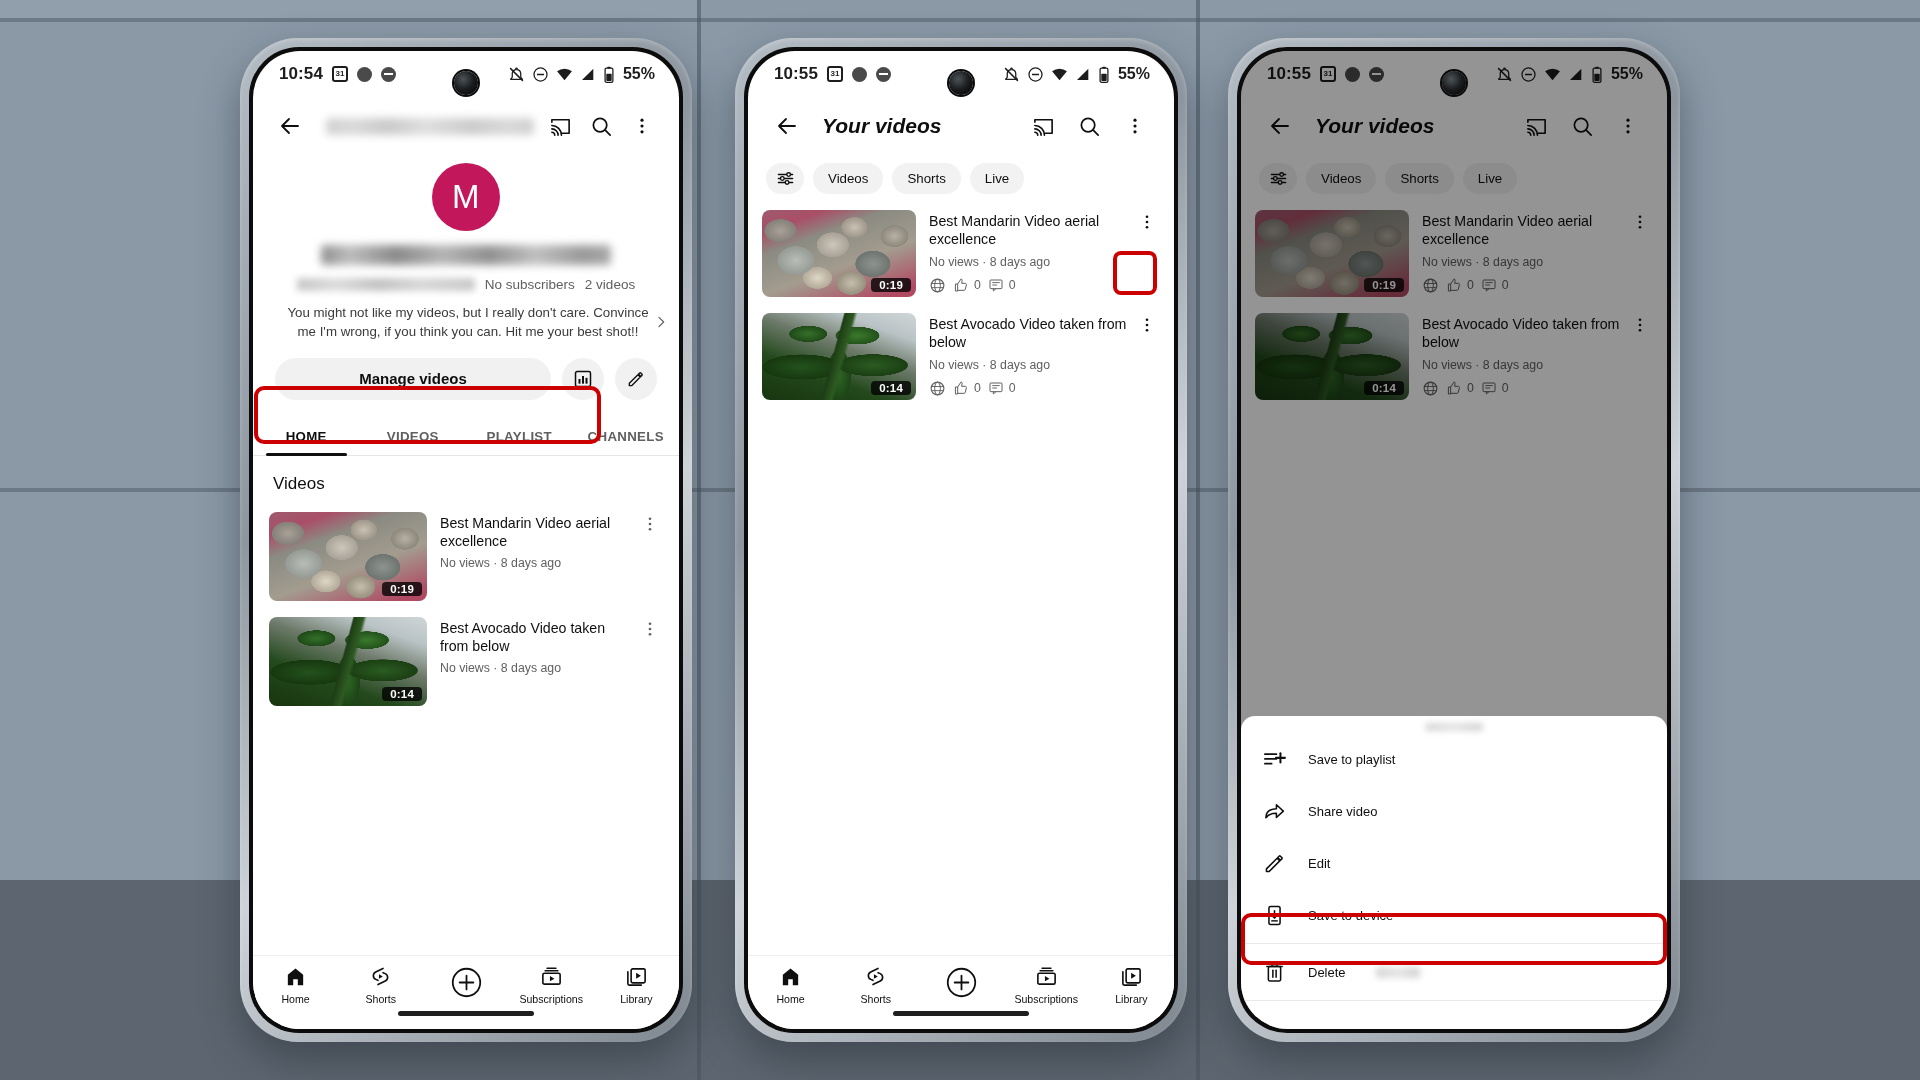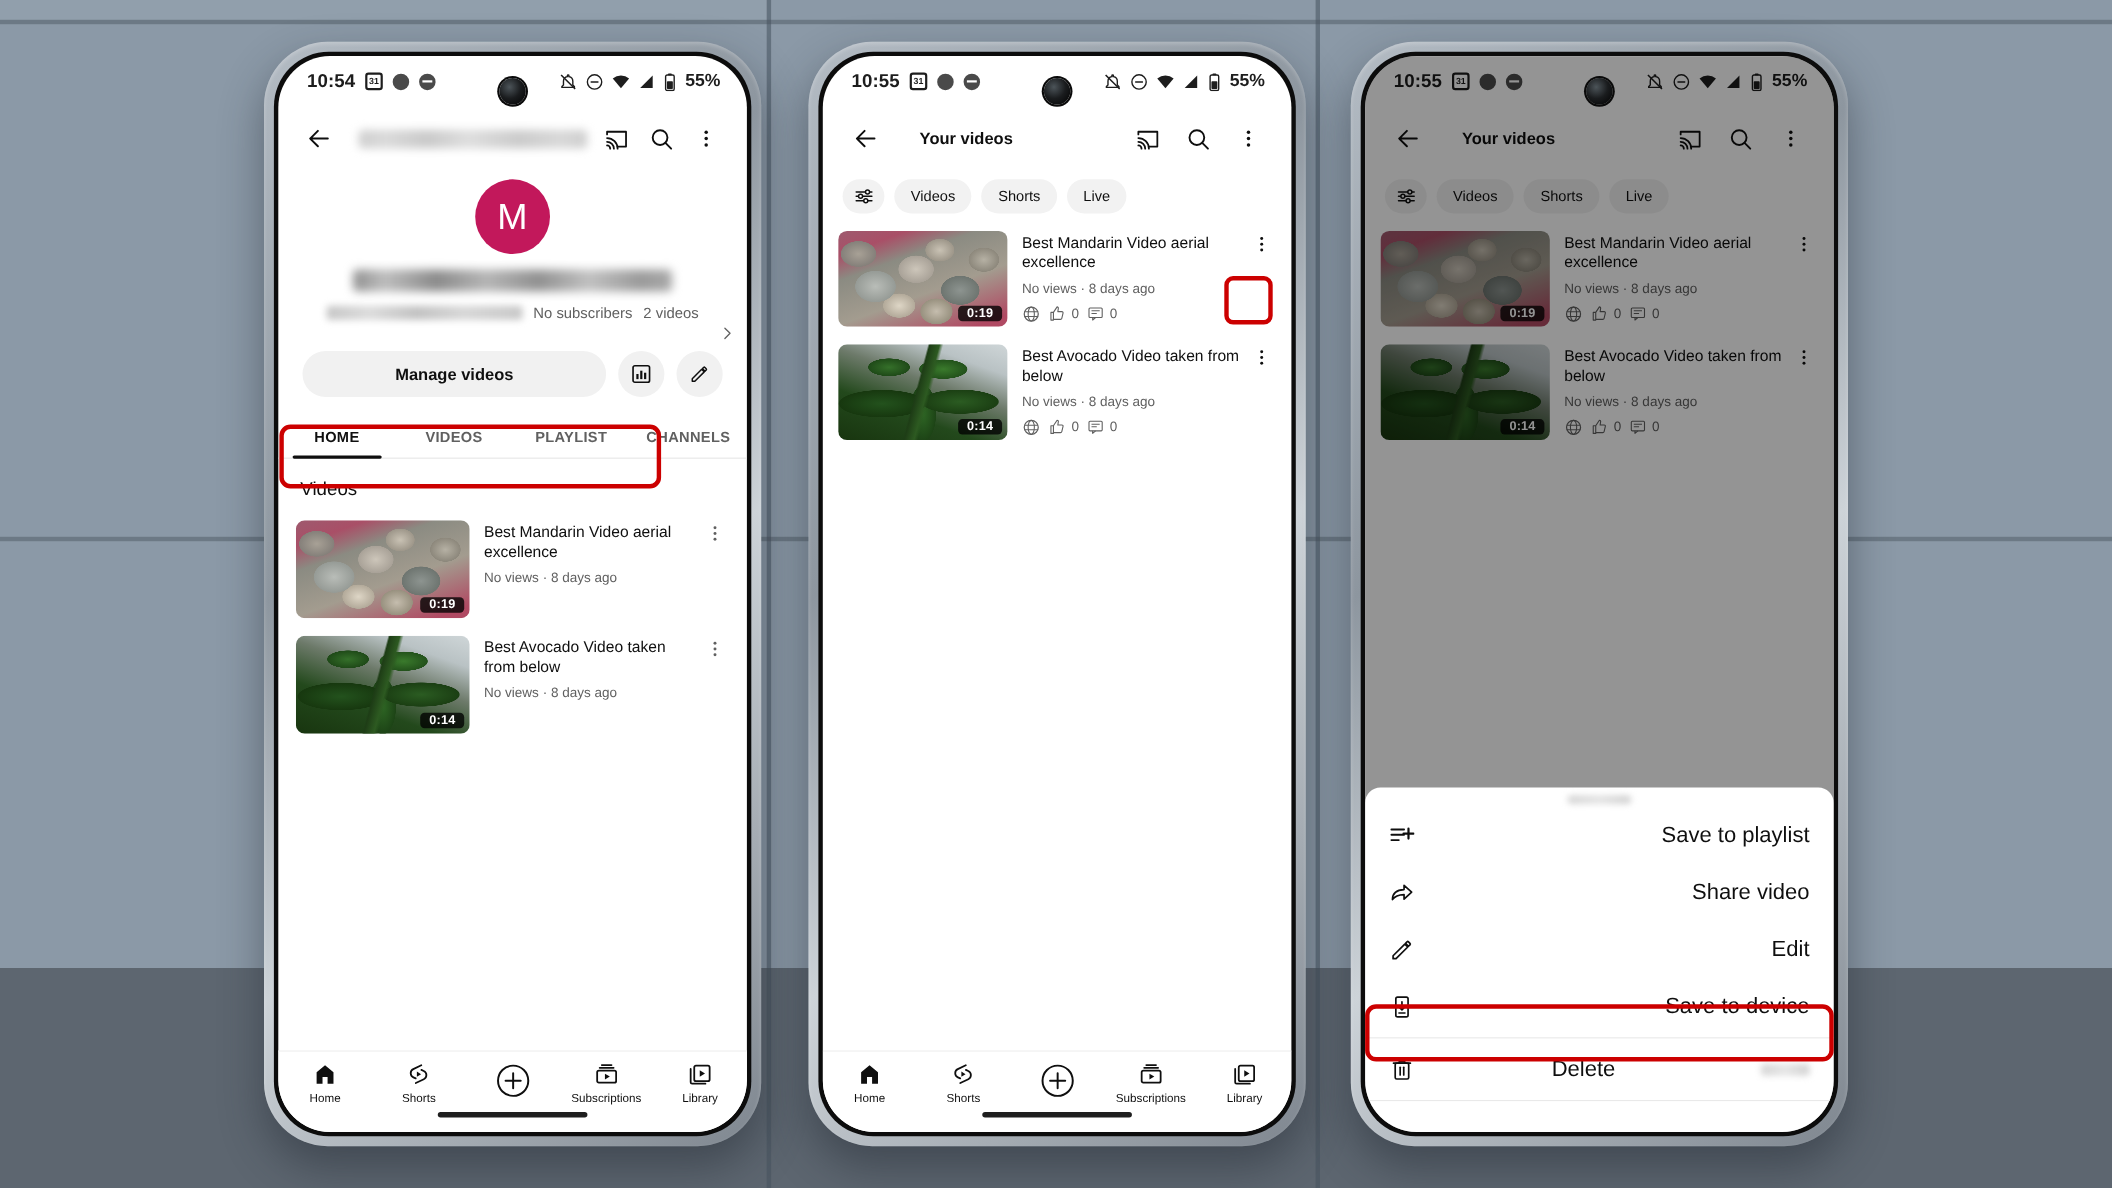--- a/index.html
+++ b/index.html
@@ -85,21 +85,21 @@
     content:''; position:absolute; left:3px; right:3px; top:6.5px; height:2px; background:#fff;
   }
   .sb-pct { font-size: 16px; font-weight: bold; margin-left: 1px; }
 
   
   .appbar {
     height: 58px; display: flex; align-items: center; padding: 0 18px; gap: 4px;
     position: relative; z-index: 20;
   }
   .appbar .title {
-    font-size: 15px; font-weight: bold; color: #0f0f0f; margin-left: 24px;
+    font-size: 21px; font-weight: bold; color: #0f0f0f; margin-left: 10px; font-style: italic;
   }
   .appbar .spacer { flex: 1; }
   .icon-btn {
     width: 42px; height: 42px; display: flex; align-items: center; justify-content: center;
     border-radius: 50%; cursor: pointer;
   }
   .blur-title {
     margin-left: 14px; height: 17px; width: 235px; border-radius: 4px;
     background: linear-gradient(90deg,#cfcfcf,#dadada 12%,#c9c9c9 30%,#dedede 48%,#cbcbcb 70%,#d8d8d8 88%,#cfcfcf);
     filter: blur(4px);
@@ -254,21 +254,21 @@
   
   .scrim {
     position: absolute; inset: 0; background: rgba(0,0,0,.42); z-index: 50;
   }
   .sheet {
     position: absolute; left: 0; right: 0; bottom: 0; z-index: 55;
     background: #fff; border-radius: 14px 14px 0 0; padding-bottom: 26px;
   }
   .sheet-item {
     display: flex; align-items: center; height: 52px; padding: 0 22px; gap: 22px;
-    font-size: 20px; color: #0f0f0f; cursor: pointer; position: relative; justify-content: space-between;
+    font-size: 13px; color: #0f0f0f; cursor: pointer; position: relative;
   }
   .sheet-item .ext { margin-left: auto; }
   .sheet-sep { height: 1px; background: #e9e9e9; margin: 2px 0; }
   .blur-chip {
     display:inline-block; width:44px; height:11px; margin-left:8px; border-radius:3px;
     background: linear-gradient(90deg,#d5d5d5,#e6e6e6,#d2d2d2);
     filter: blur(3px); vertical-align: middle;
   }
   .blur-grab {
     width: 58px; height: 8px; margin: 7px auto 2px; border-radius: 4px;
@@ -354,20 +354,21 @@
 
       <div class="chan">
         <div class="avatar">M</div>
         <div class="chan-name"></div>
         <div class="chan-meta">
           <span class="chan-handle"></span>
           <span>No subscribers</span>
           <span>2 videos</span>
         </div>
         <div class="chan-desc">
+          <span>You might not like my videos, but I really don't care. Convince me I'm wrong, if you think you can. Hit me your best shot!!</span>
           <span class="chev">
             <svg width="16" height="16" viewBox="0 0 24 24">
                 <path d="M9 5l7 7-7 7" fill="none" stroke="#606060" stroke-width="1.8" stroke-linecap="round" stroke-linejoin="round"></path>
               </svg>
           </span>
         </div>
       </div>
 
       <div class="manage-row">
         <div class="manage-btn">Manage videos</div>

